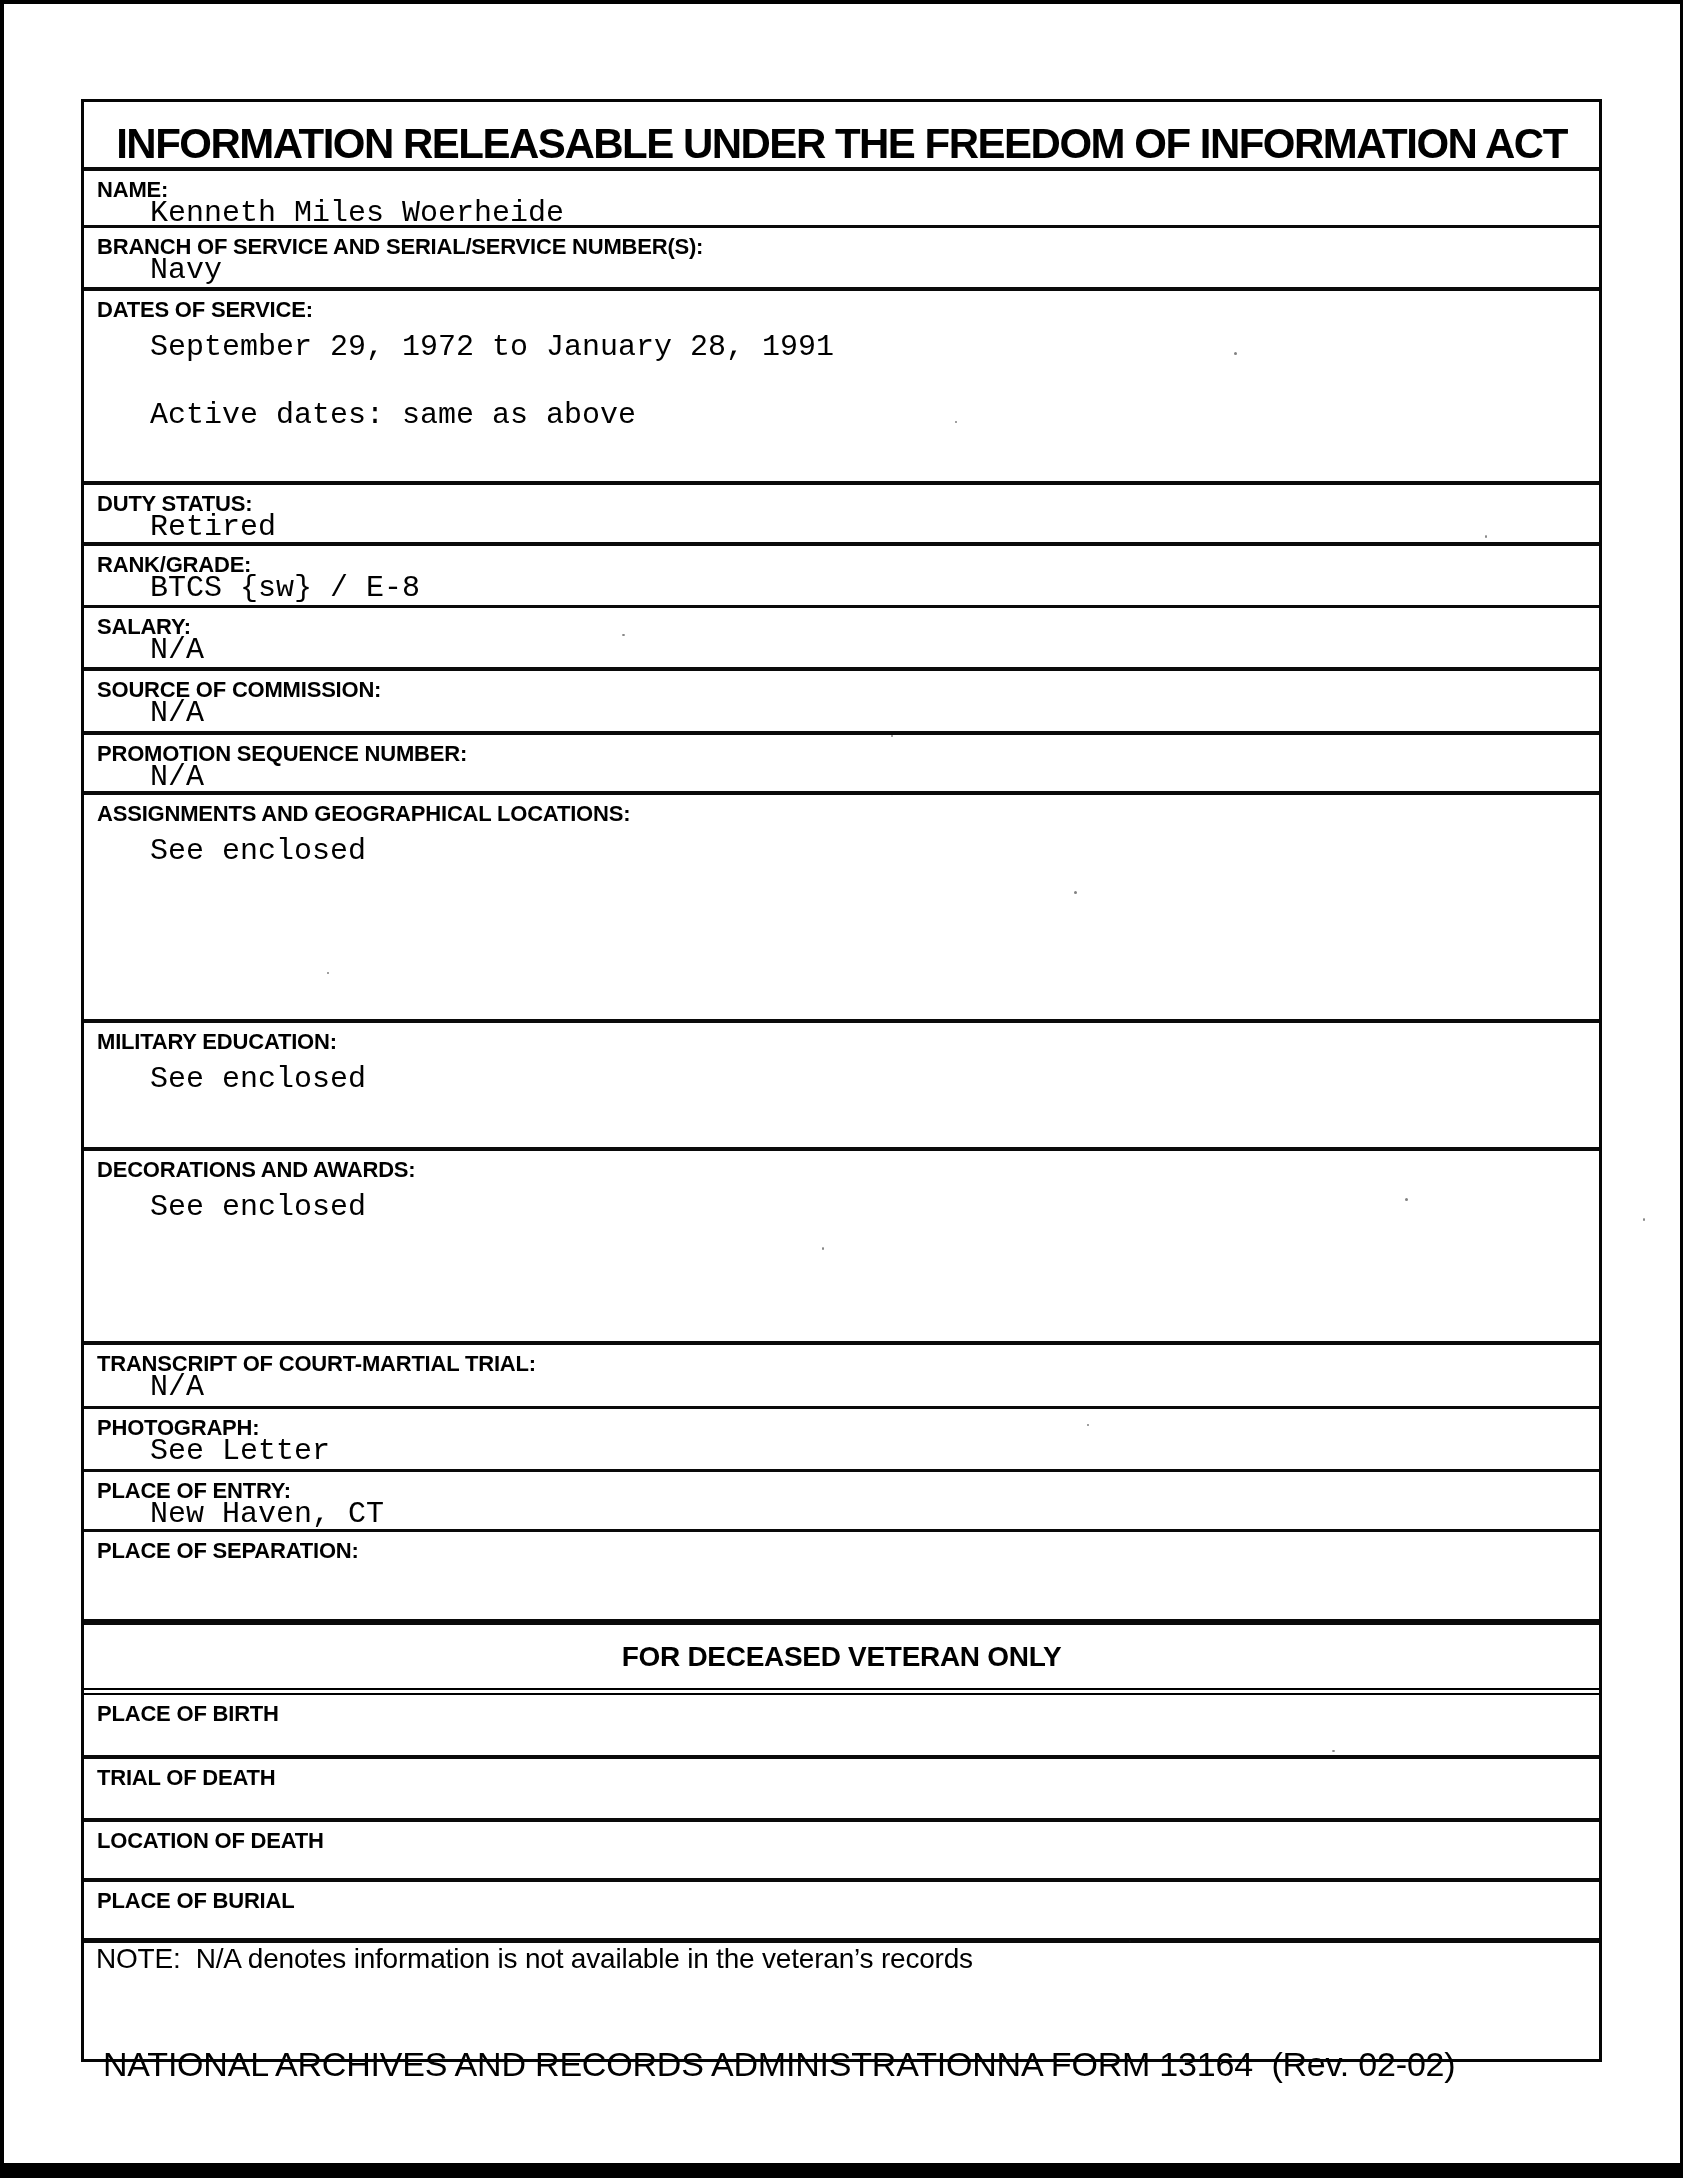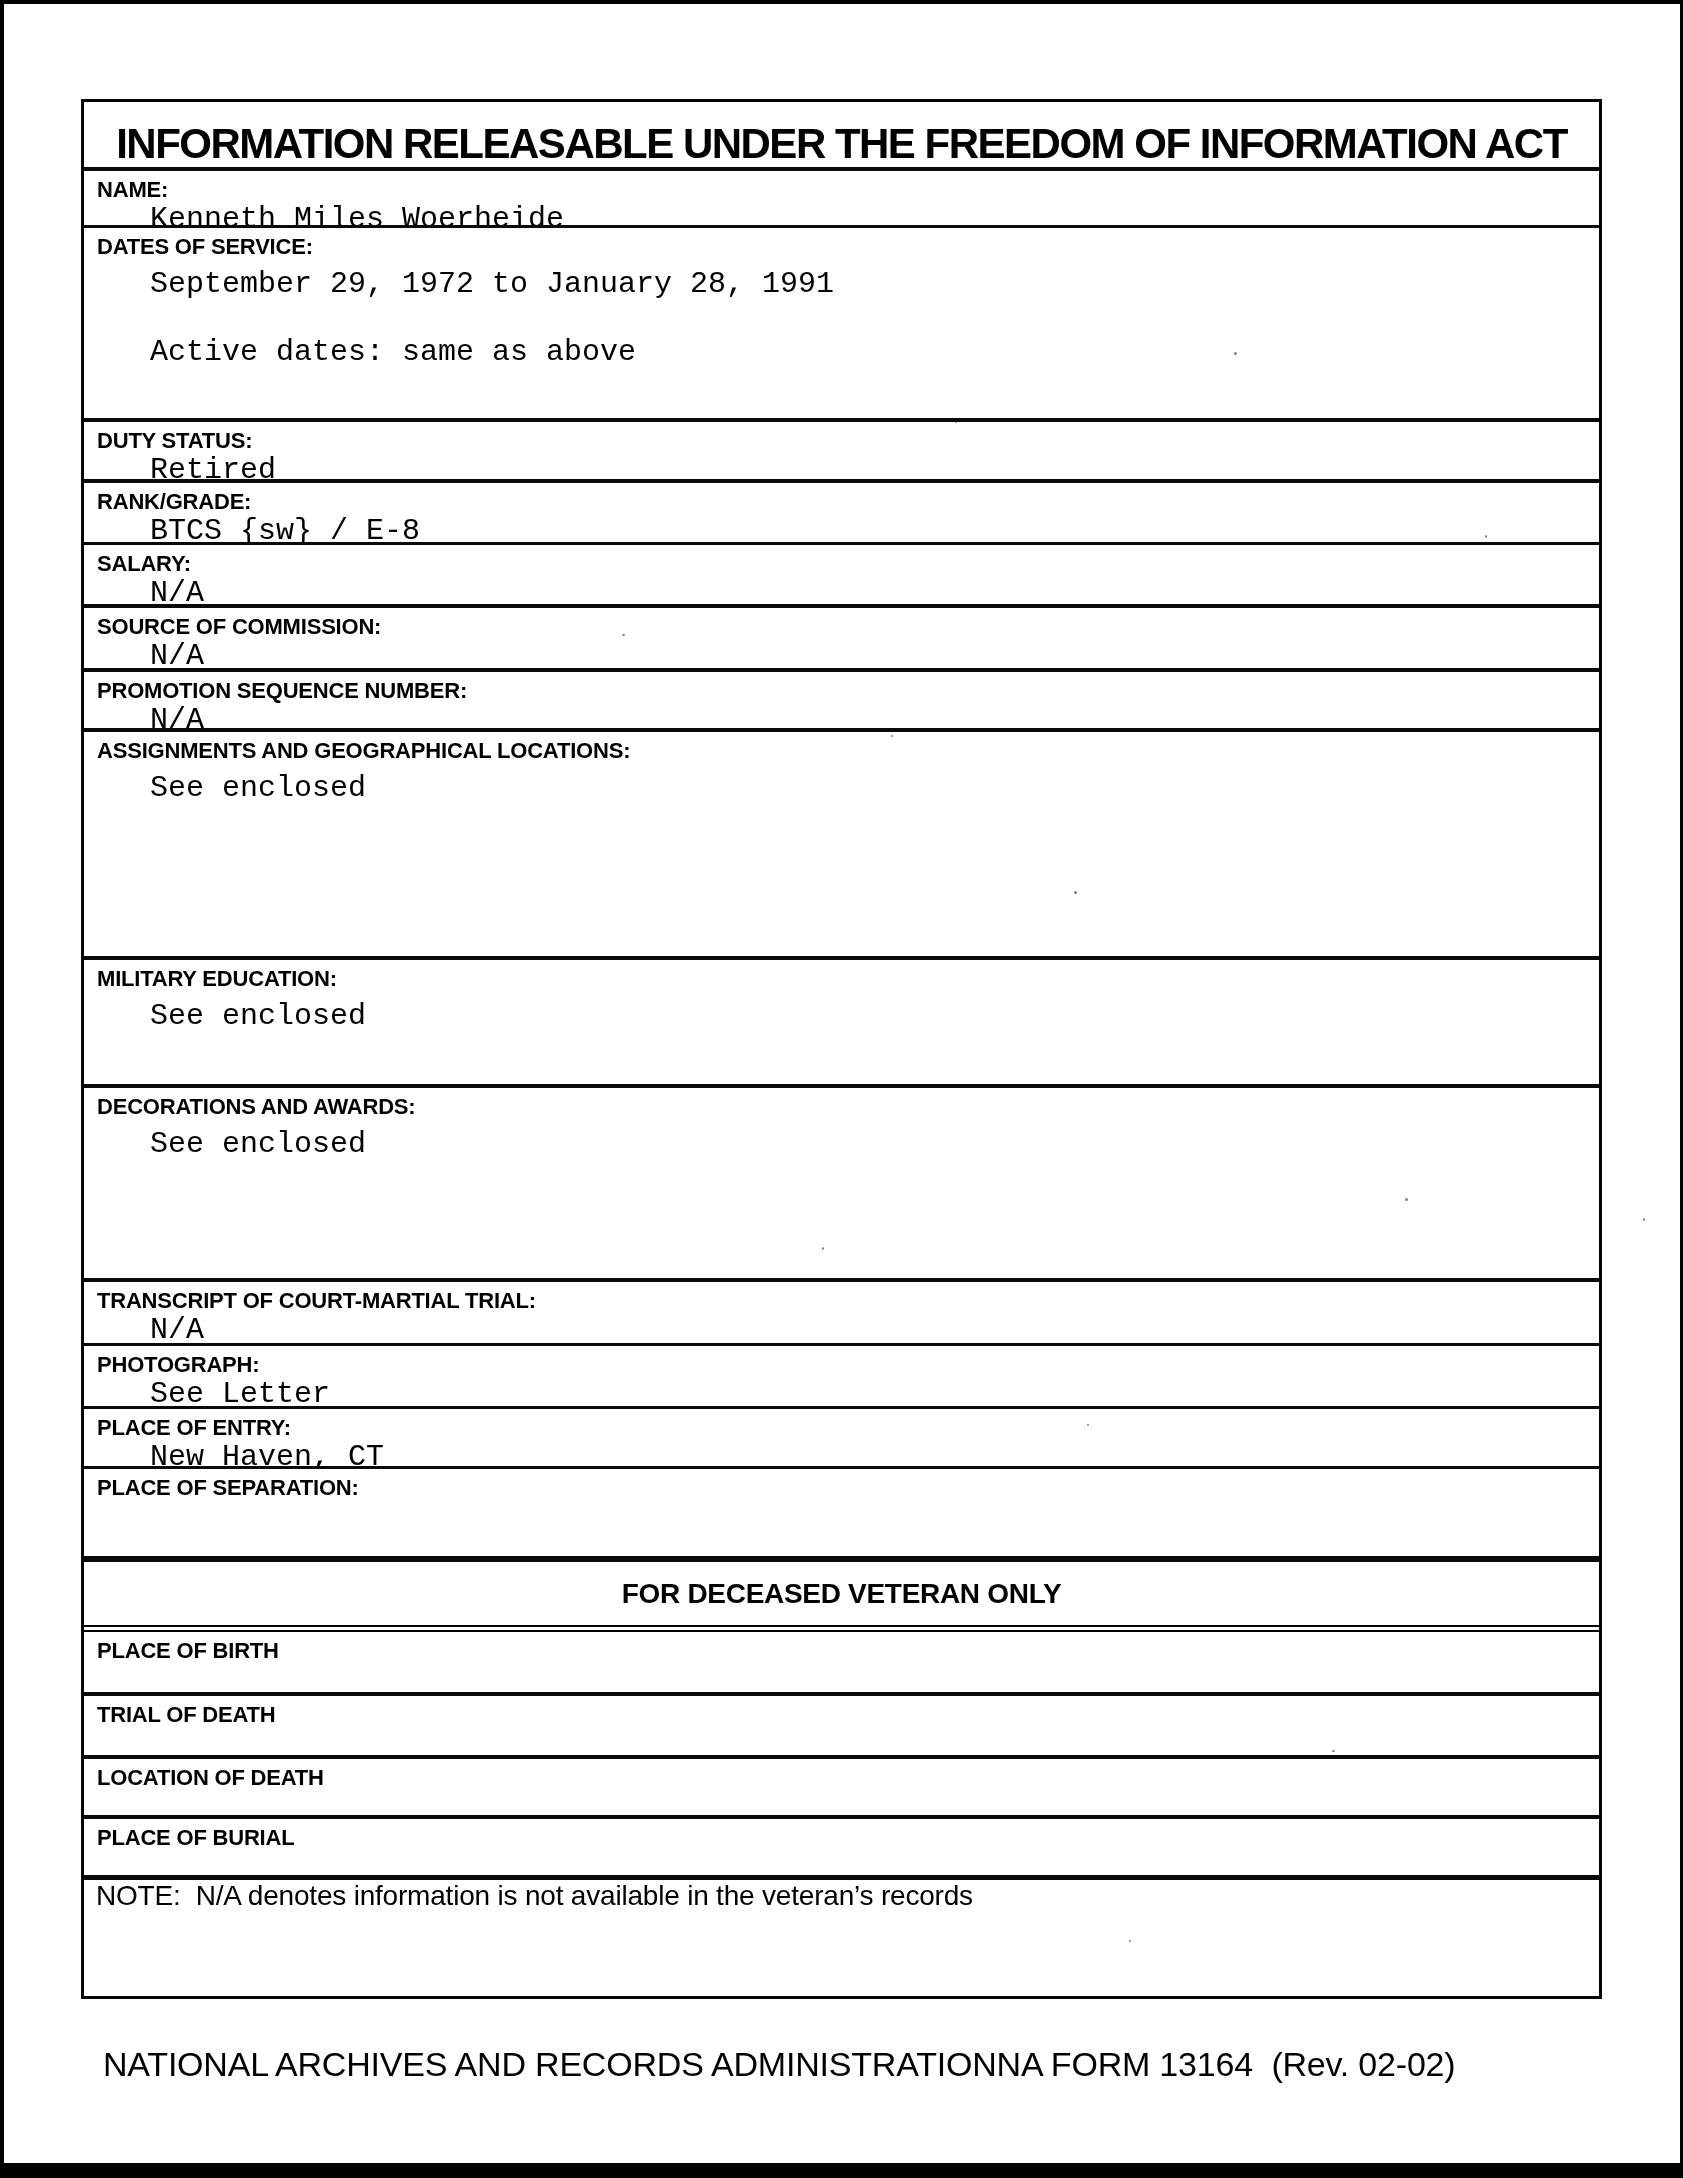--- a/index.html
+++ b/index.html
@@ -50,21 +50,20 @@
     font-size: 22px;
     line-height: 20px;
     letter-spacing: -0.2px;
     padding: 9px 0 0 13px;
     white-space: nowrap;
   }
   .field-value {
     font-family: "Liberation Mono", "DejaVu Sans Mono", monospace;
     font-size: 30px;
     line-height: 26px;
-    margin-top: 6px;
     padding-left: 66px;
     white-space: pre;
   }
   .vgap { margin-top: 14px; }
   .value2 { margin-top: 42px; }
 
   .deceased-header-row { display: flex; align-items: center; justify-content: center; }
   .deceased-header {
     font-weight: bold;
     font-size: 28px;
@@ -106,20 +105,24 @@
 
   <div class="row title-row bb4" style="height:50px">
     <div class="form-title">INFORMATION RELEASABLE UNDER THE FREEDOM OF INFORMATION ACT</div>
   </div>
 
   <div class="row" style="height:57px">
     <div class="field-label">NAME:</div>
     <div class="field-value">Kenneth Miles Woerheide</div>
   </div>
 
+  <div class="row bb4" style="height:63px">
+    <div class="field-label">BRANCH OF SERVICE AND SERIAL/SERVICE NUMBER(S):</div>
+    <div class="field-value">Navy</div>
+  </div>
 
   <div class="row bb4" style="height:194px">
     <div class="field-label">DATES OF SERVICE:</div>
     <div class="field-value vgap">September 29, 1972 to January 28, 1991</div>
     <div class="field-value value2">Active dates: same as above</div>
   </div>
 
   <div class="row bb4" style="height:61px">
     <div class="field-label">DUTY STATUS:</div>
     <div class="field-value">Retired</div>

